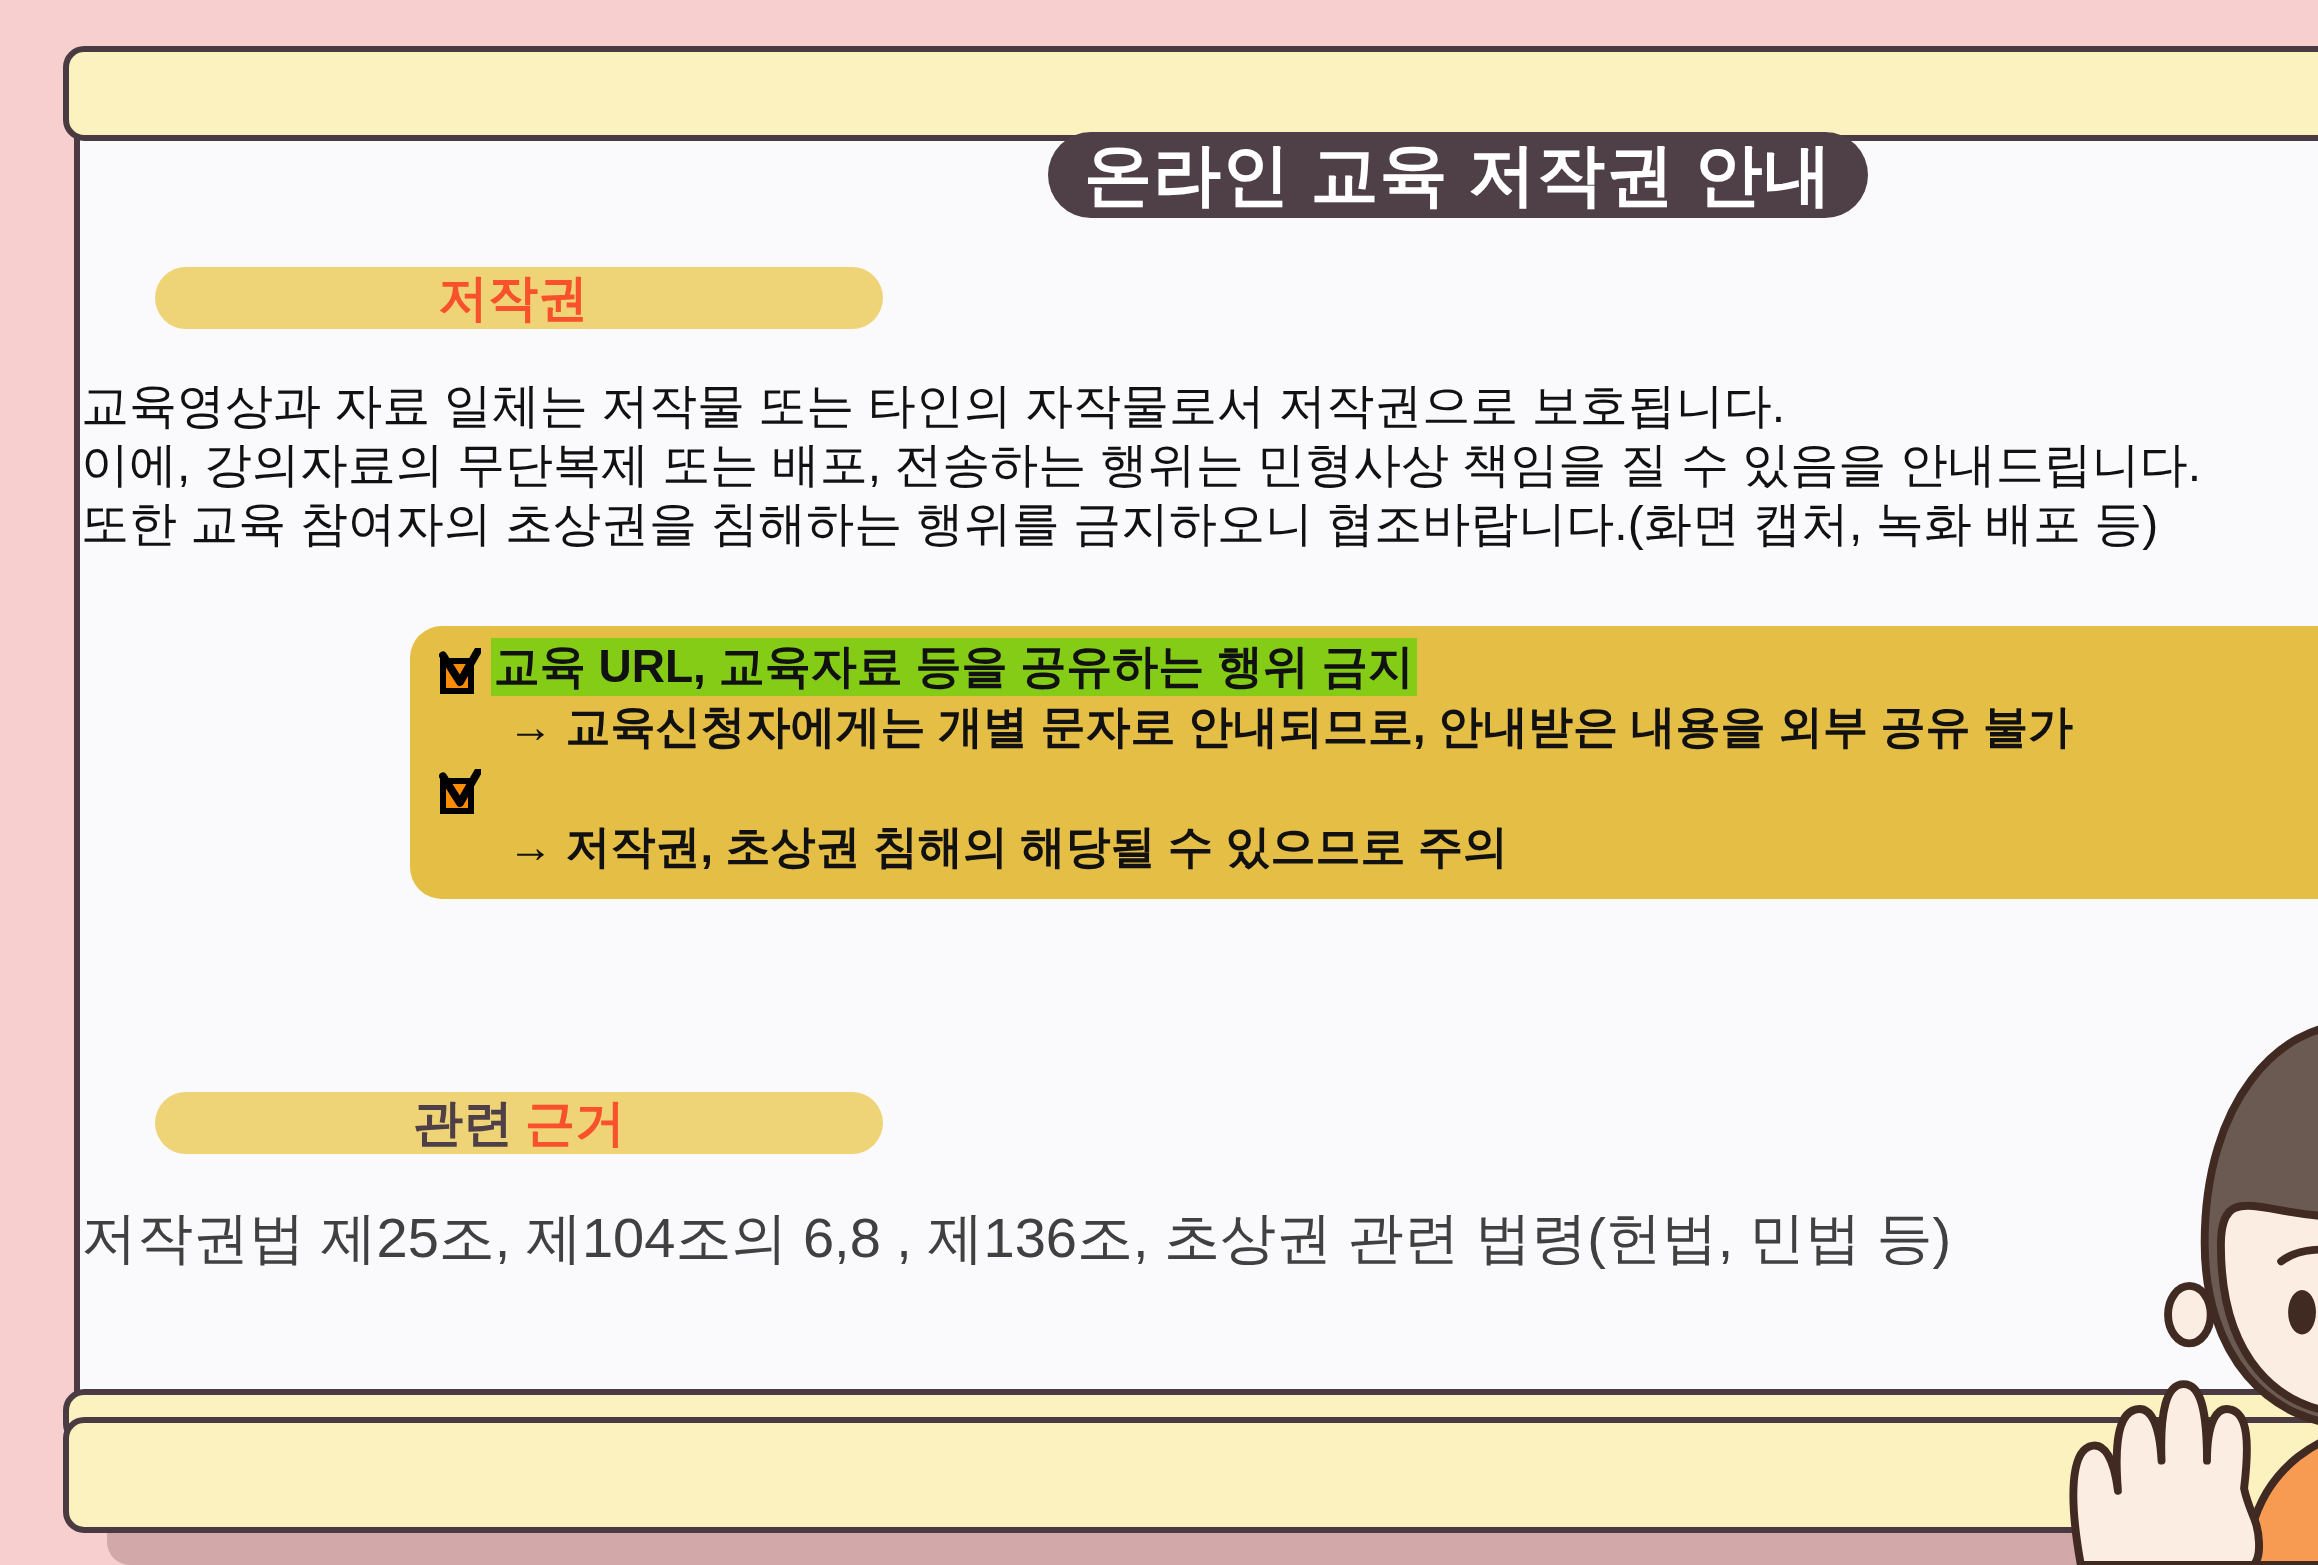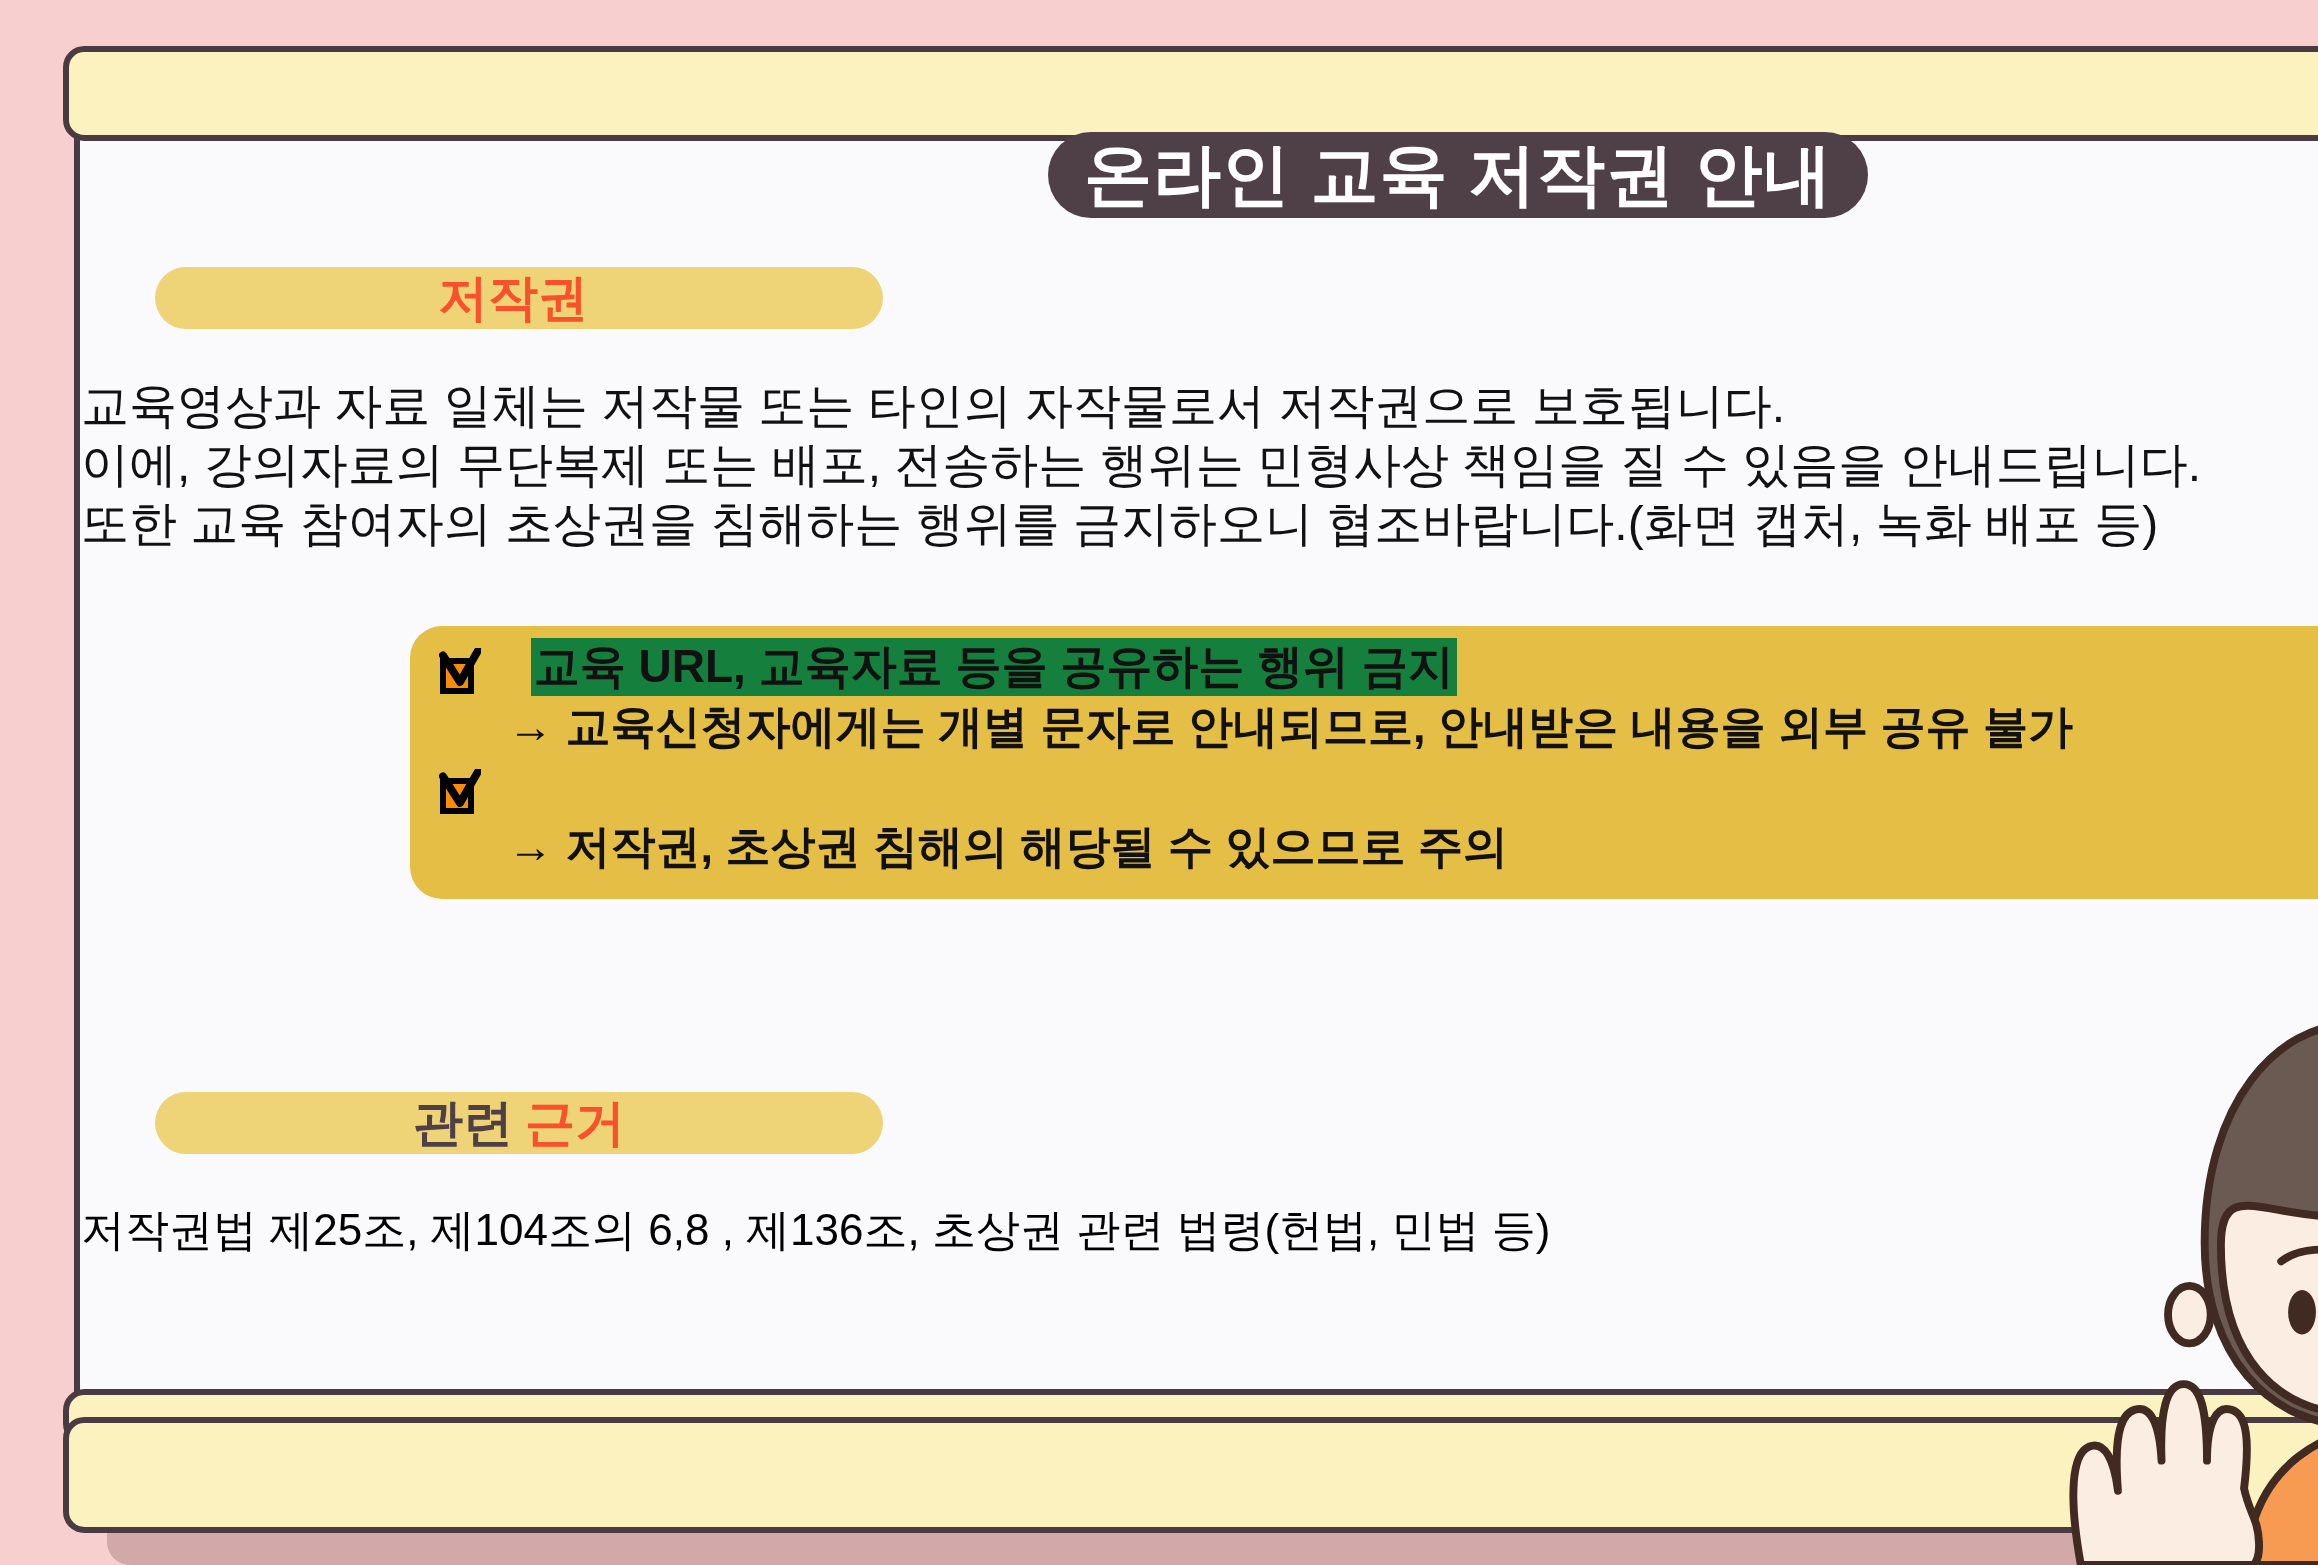--- a/index.html
+++ b/index.html
@@ -173,40 +173,39 @@
     width: 42px; height: 46px;
   }
   .check-text {
     font-size: 46px;
     font-weight: bold;
     color: #111111;
     line-height: 52px;
     white-space: nowrap;
   }
   .hl {
-    background: #15803d;
+    background: #84cc16;
     padding: 1.9px 2.8px 3.7px 2.8px;
-    margin-left: 40px;
   }
   .sub-row {
     font-size: 45px;
     font-weight: bold;
     color: #111111;
     line-height: 55px;
     white-space: nowrap;
     padding-left: 70px;
     margin: 4.6px 0 6.5px 0;
   }
 
   
   .basis-line {
     position: absolute;
     left: 0px; top: 983px;
-    font-size: 44px;
-    color: #000000;
+    font-size: 56px;
+    color: #404040;
     white-space: nowrap;
   }
 
   
   .character {
     position: absolute;
     left: 2040px; top: 946px;
     width: 742px; height: 619px;
     z-index: 12;
   }

